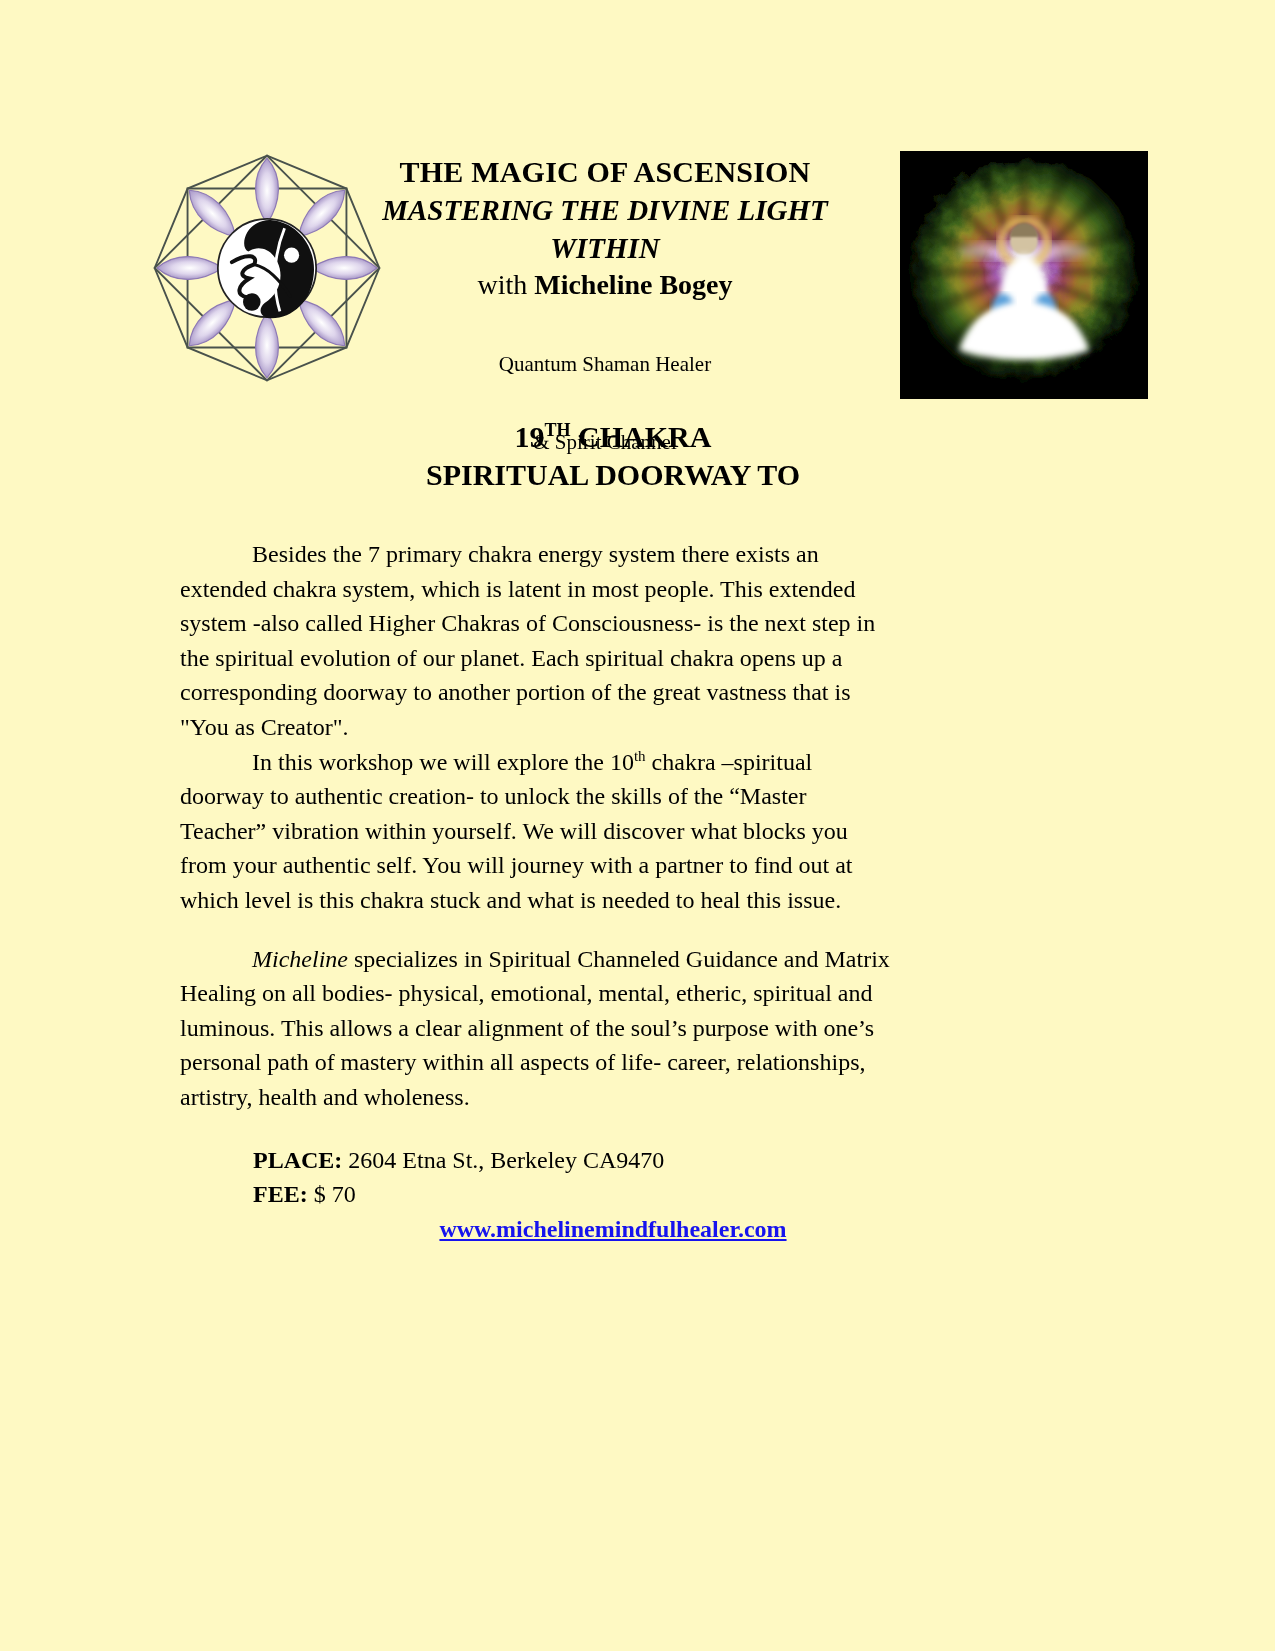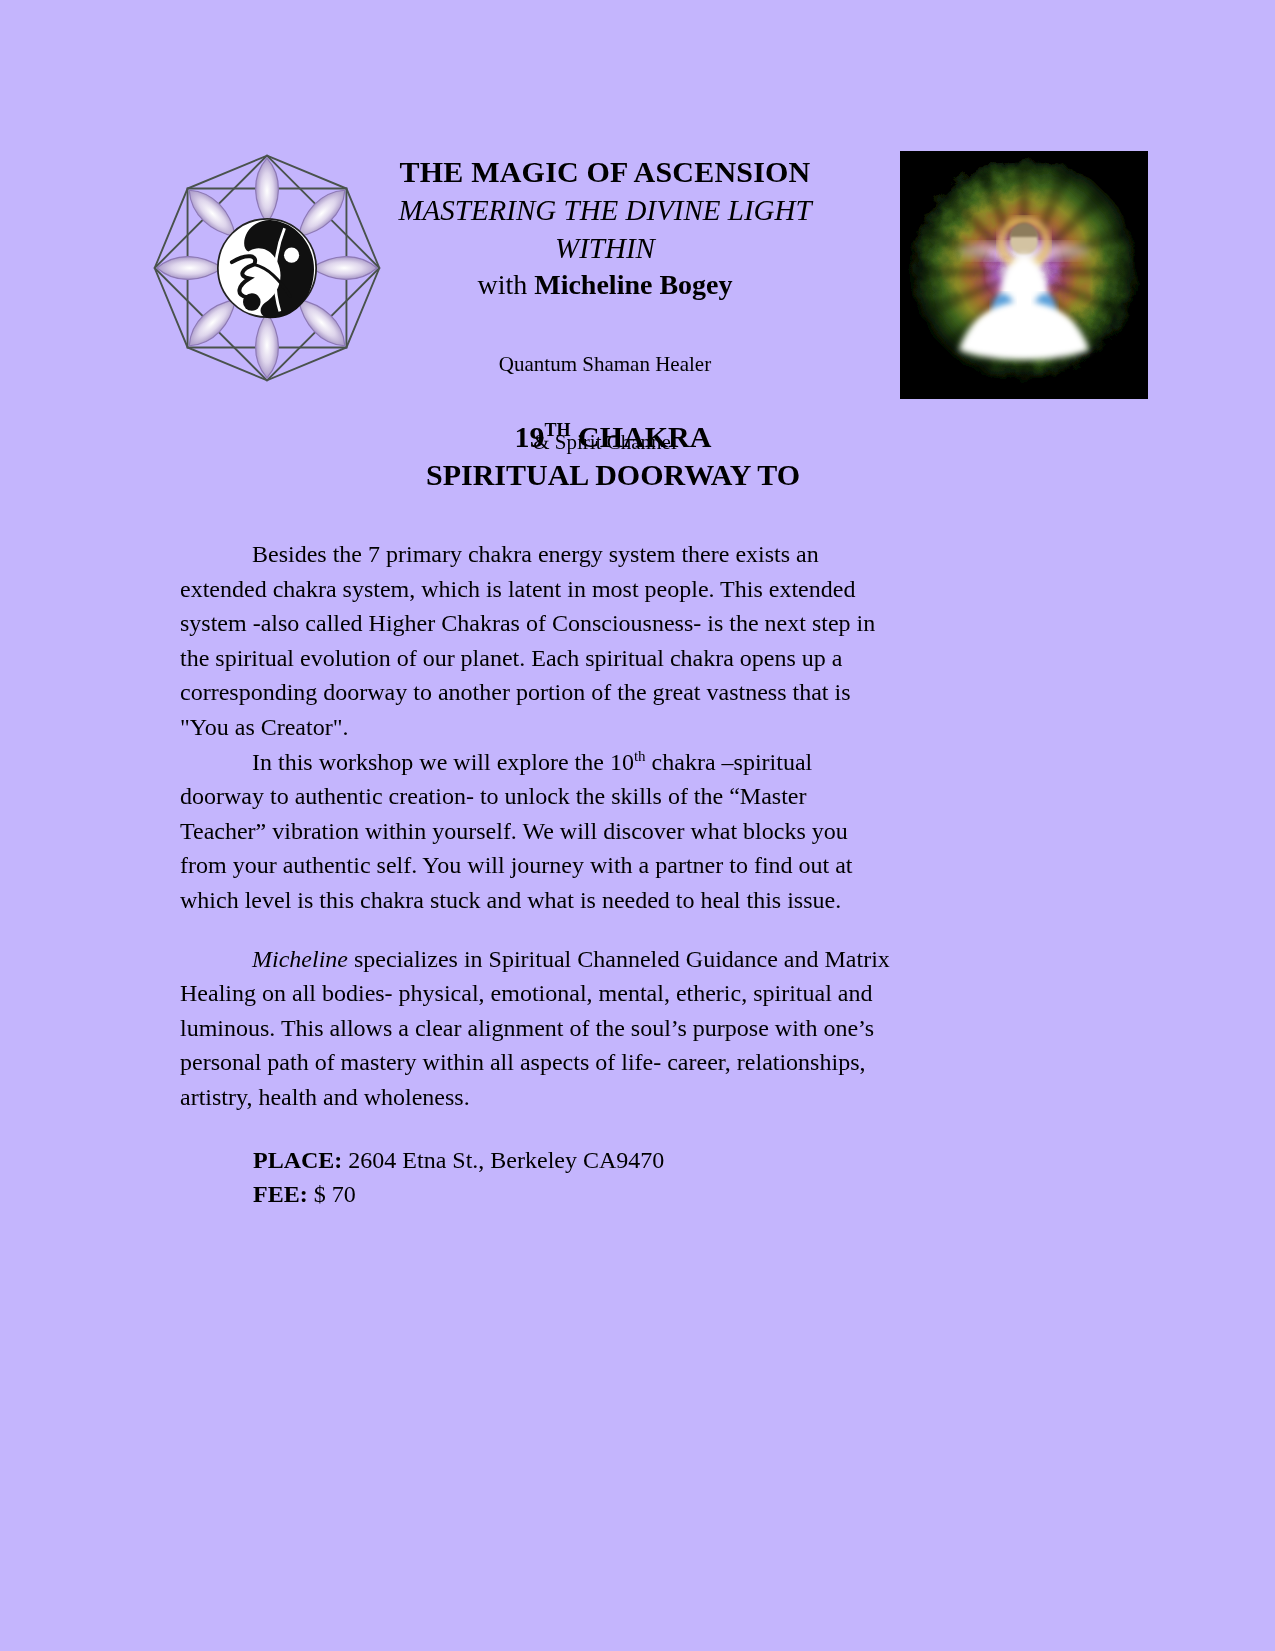--- a/index.html
+++ b/index.html
@@ -1,25 +1,25 @@
 <!DOCTYPE html>
 <html><head>
 <meta charset="utf-8">
 <style>
   html,body{margin:0;padding:0;background:#ffffff;}
   .page{
-    position:relative;width:1275px;height:1651px;background:#c4b5fd;
+    position:relative;width:1275px;height:1651px;background:#fef9c3;
     font-family:"Liberation Serif","DejaVu Serif",serif;color:#000000;overflow:hidden;
   }
   
   .logo{position:absolute;left:150px;top:148px;width:234px;height:240px;}
   .aura{position:absolute;left:900px;top:151px;width:248px;height:248px;display:block;}
   .title-block{position:absolute;left:320px;top:152px;width:570px;text-align:center;}
   .t1{font-size:30px;font-weight:bold;line-height:39px;letter-spacing:.2px;}
-  .t2{font-size:29px;font-weight:normal;font-style:italic;line-height:38px;}
+  .t2{font-size:29px;font-weight:bold;font-style:italic;line-height:38px;}
   .t4{font-size:28px;line-height:36px;}
   .t5{font-size:21px;line-height:34px;margin-top:44px;}
   .b{font-weight:bold;text-align:right;}
   .bi{font-weight:normal;font-style:italic;}
   
   .content{position:absolute;left:180px;top:418px;width:866px;}
   .heading{text-align:center;font-weight:bold;font-size:30px;line-height:38px;}
   .heading sup{font-size:18px;line-height:0;vertical-align:super;}
   .para{margin:0;font-size:24px;line-height:34.6px;white-space:pre-wrap;text-indent:72px;}
   .para sup{font-size:15px;line-height:0;vertical-align:super;}
@@ -162,16 +162,17 @@
 luminous. This allows a clear alignment of the soul’s purpose with one’s
 personal path of mastery within all aspects of life- career, relationships,
 artistry, health and wholeness.</span></p>
       </div>
 
     <div class="details">
       <div>
           <div class="detail-row"><span class="b">PLACE:</span><span> 2604 Etna St., Berkeley CA9470</span></div>
           <div class="detail-row"><span class="b">FEE:</span><span> $ 70</span></div>
         </div>
+      <div class="website-row"><a class="link" href="#">www.michelinemindfulhealer.com</a></div>
     </div>
 
   </div>
 </div>
 
 </body></html>

